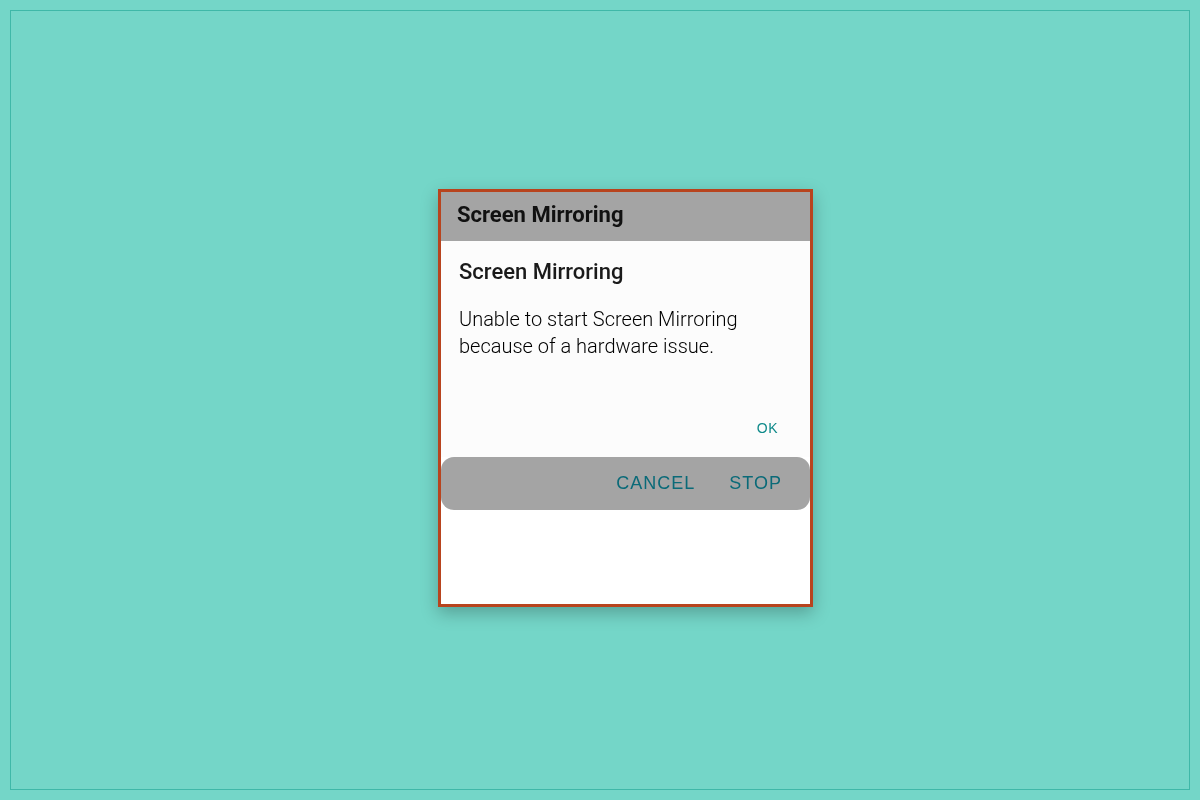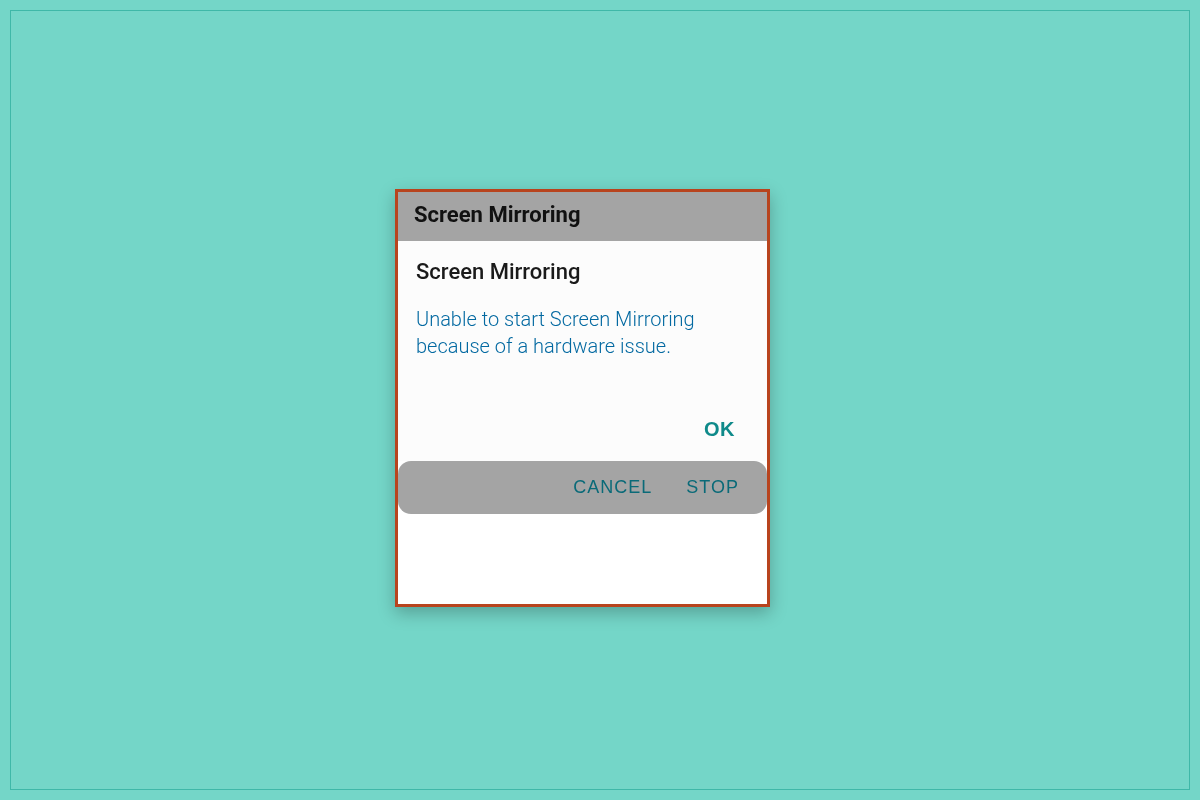--- a/index.html
+++ b/index.html
@@ -17,21 +17,21 @@
   .page-border {
     position: absolute;
     left: 10px;
     top: 10px;
     right: 10px;
     bottom: 10px;
     border: 1px solid #3fb8a8;
   }
   .dialog-container {
     position: absolute;
-    left: 395px;
+    left: 438px;
     top: 189px;
     width: 375px;
     height: 418px;
     background: #fff;
     border: 3px solid #b8441e;
     box-shadow: 0 6px 16px rgba(0,0,0,0.25);
   }
   .outer-header {
     background: #a4a4a4;
     padding: 10px 16px 14px 16px;
@@ -47,32 +47,32 @@
   }
   .inner-title {
     font-size: 22px;
     font-weight: 500;
     color: #1a1a1a;
     margin-bottom: 22px;
   }
   .inner-message {
     font-size: 20px;
     font-weight: 300;
-    color: #0369a1;
+    color: #000000;
     line-height: 1.35;
     margin-bottom: 58px;
   }
   .inner-actions {
     text-align: right;
     padding-right: 14px;
     padding-bottom: 6px;
   }
   .ok-button {
-    font-size: 20px;
-    font-weight: 700;
+    font-size: 14px;
+    font-weight: 400;
     color: #0f8a8a;
     background: none;
     border: none;
     cursor: pointer;
     letter-spacing: 0.5px;
   }
   .outer-footer {
     background: #a4a4a4;
     display: flex;
     justify-content: flex-end;

